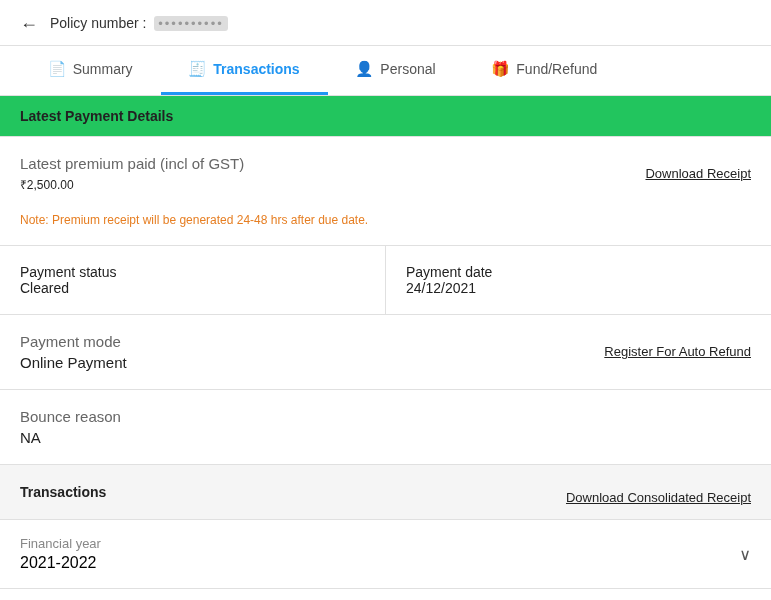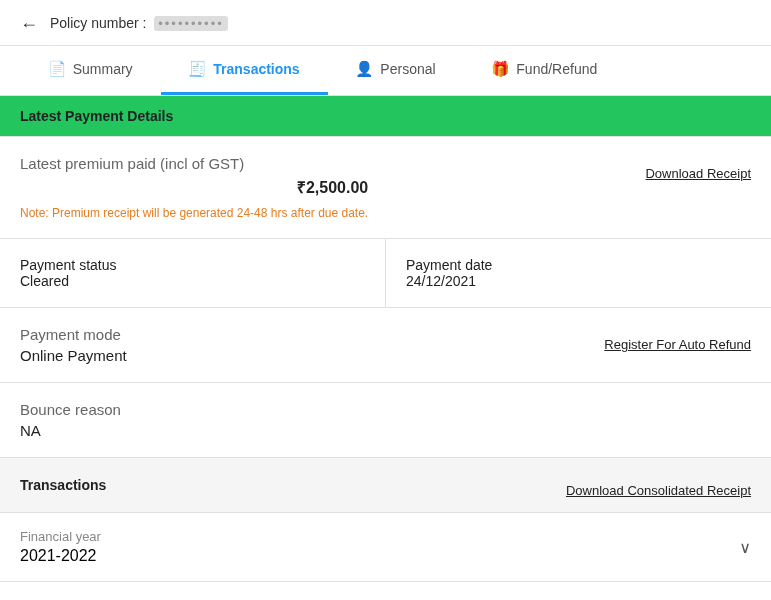--- a/index.html
+++ b/index.html
@@ -84,28 +84,27 @@
     .content-block .field-label {
       font-size: 15px;
       color: #666;
       margin-bottom: 4px;
     }
     .content-block .field-value {
       font-size: 15px;
       color: #222;
     }
     .content-block .field-value.amount {
-      font-size: 16px;
-      font-weight: 700;
-      text-align: right;
+      font-size: 12px;
+      font-weight: 400;
     }
     .content-block .note {
       font-size: 12px;
       color: #e67e22;
-      margin-top: 8px;
+      margin-top: 20px;
     }
 
     .row-with-link {
       display: flex;
       align-items: flex-start;
       justify-content: space-between;
     }
     .download-link {
       font-size: 13px;
       color: #222;

